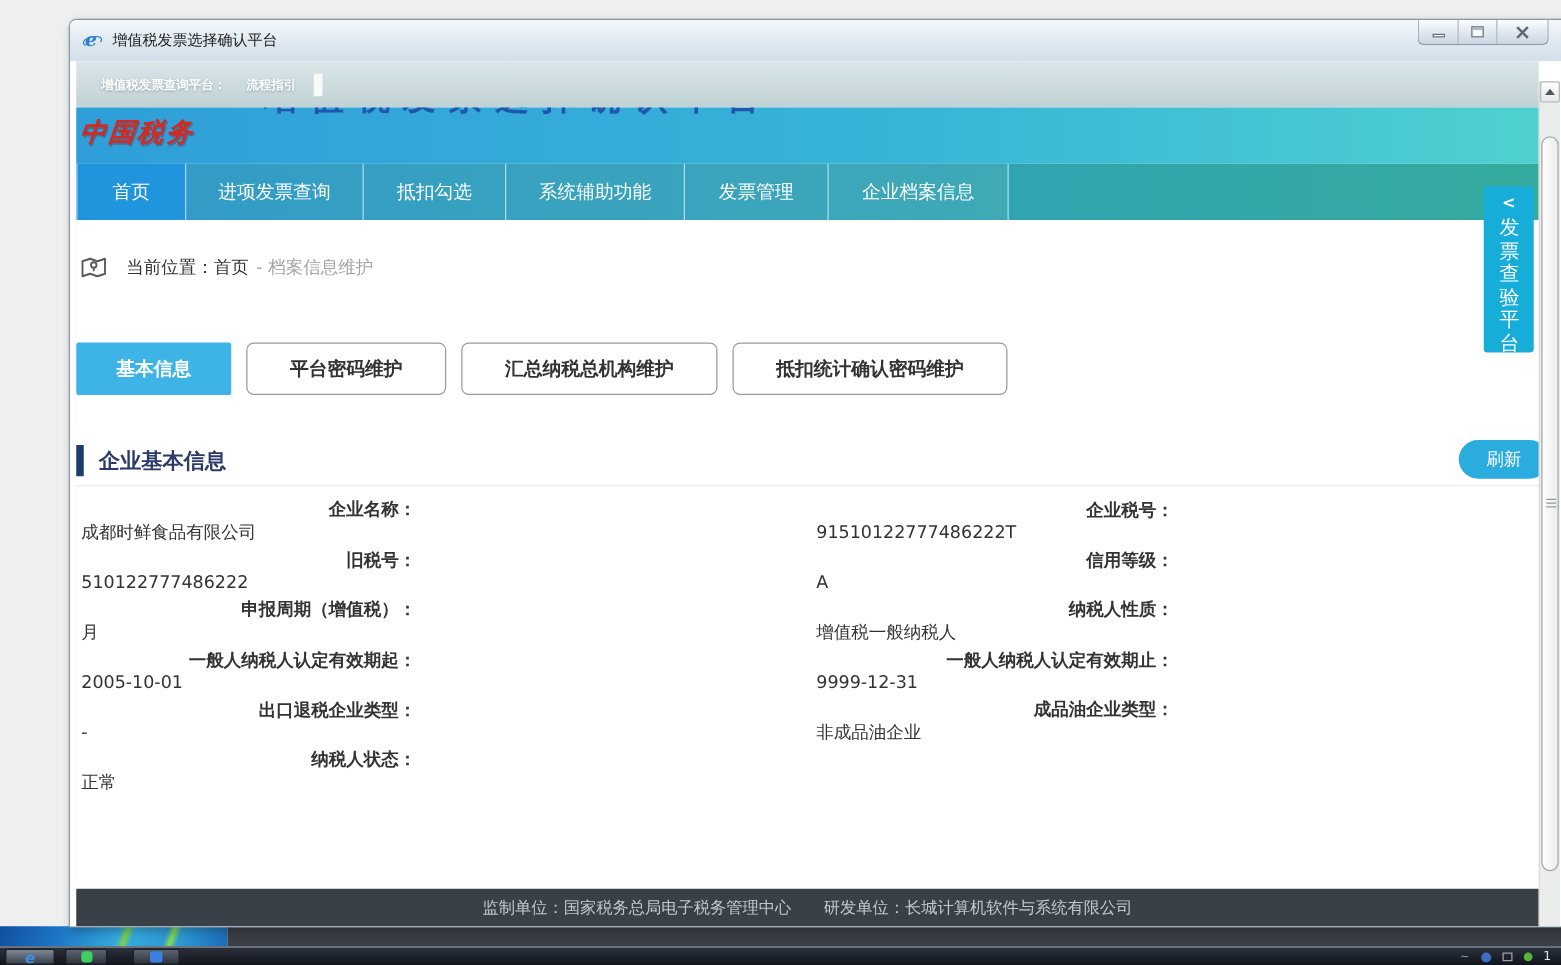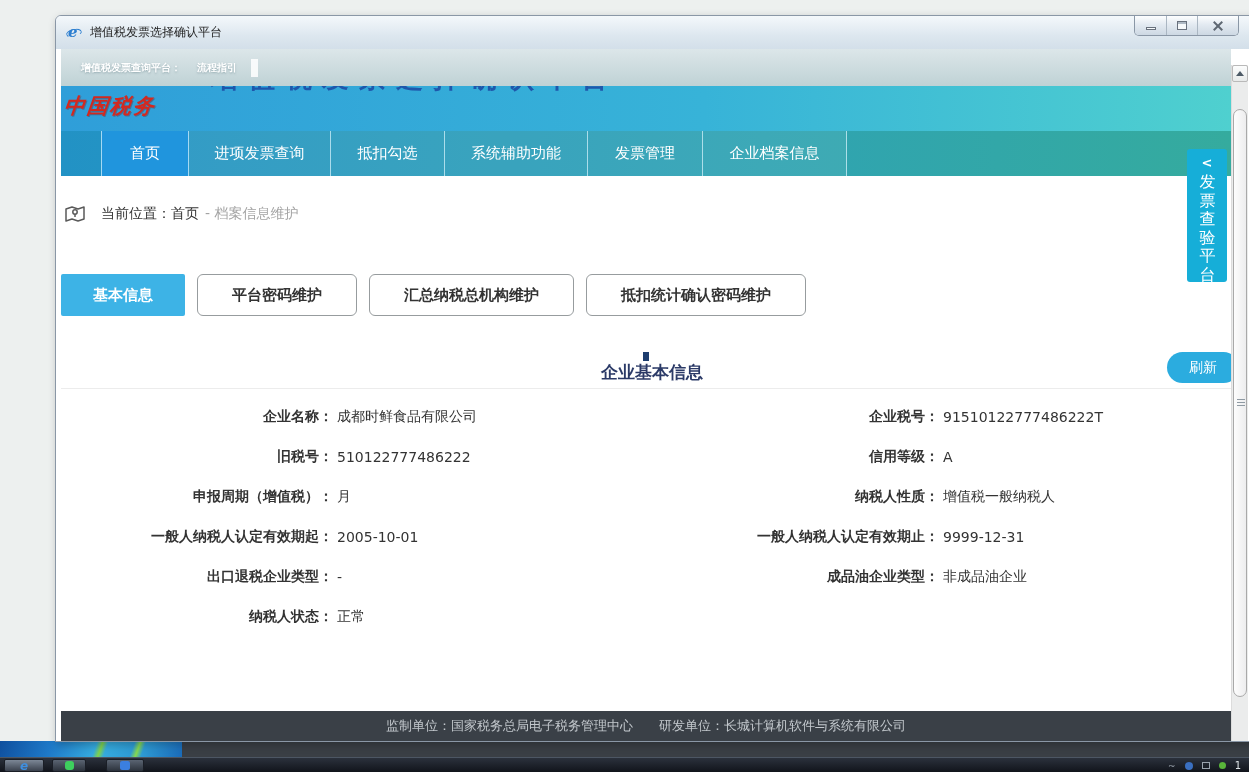--- a/index.html
+++ b/index.html
@@ -110,21 +110,20 @@
   .clipped {
     position:absolute; left:150px; top:-26px; height:36px; overflow:hidden;
     font-size:27px; font-weight:bold; color:#1b49a4; letter-spacing:10px;
     opacity:.85; white-space:nowrap;
   }
 
   .nav {
     top:82px; height:45px;
     background:linear-gradient(90deg,#2292c5,#2fa3b2 60%,#35ab9e);
     display:flex;
-    padding-left:40px;
   }
   .nav-tab {
     height:45px; display:flex; align-items:center; justify-content:center;
     color:#fff; font-size:15px; cursor:pointer;
     background:rgba(255,255,255,.07);
     border-right:1px solid rgba(210,240,250,.75);
   }
   .nav-tab.first { border-left:1px solid rgba(210,240,250,.75); }
   .nav-tab.active { background:#2095dd; }
   .nav-rest { flex:1; }
@@ -140,34 +139,34 @@
   .subtabs { margin:42px 0 0 0; display:flex; align-items:center; gap:12px; height:42px; }
   .subtab {
     height:42px; padding:0 34px; display:flex; align-items:center; justify-content:center;
     font-size:15px; font-weight:bold; color:#333;
     background:#fff; border:1px solid #979c9e; border-radius:6px; cursor:pointer;
   }
   .subtab.active {
     background:#3db3e6; color:#fff; border:none; border-radius:2px; padding:0 32px;
   }
 
-  .section-head { position:relative; margin:36px 0 0 0; height:32px; display:flex; align-items:center;flex-direction:column; }
+  .section-head { position:relative; margin:36px 0 0 0; height:32px; display:flex; align-items:center; }
   .accent { width:6px; height:25px; background:#1d3d6e; }
   .section-title { margin-left:12px; font-size:17px; font-weight:bold; color:#2b3a67; }
   .refresh-btn {
     position:absolute; right:-8px; top:0; width:72px; height:31px;
     background:#2bacdf; color:#fff; font-size:14px;
     border:none; border-radius:16px; cursor:pointer; text-align:center; line-height:31px;
     z-index:1;
   }
   .divider { border-bottom:1px solid #ececec; margin-top:4px; }
 
   .form { margin-top:8px; }
   .frow { display:flex; height:40px; align-items:center; font-size:14px; }
-  .pair { display:flex; align-items:center; }
+  .pair { display:flex; align-items:flex-start;flex-direction:column; }
   .pair .lbl { font-weight:bold; text-align:right; color:#333; }
   .pair .val { margin-left:4px; color:#333; }
   .pair.pl { width:588px; }
   .pair.pl .lbl { width:272px; }
   .pair.pr .lbl { width:290px; }
 
   .page-footer {
     position:absolute; left:0; right:0; bottom:0; height:30px;
     background:#3a4047; color:#c3c8cd; font-size:13px;
     display:flex; align-items:center; justify-content:center; gap:26px;

